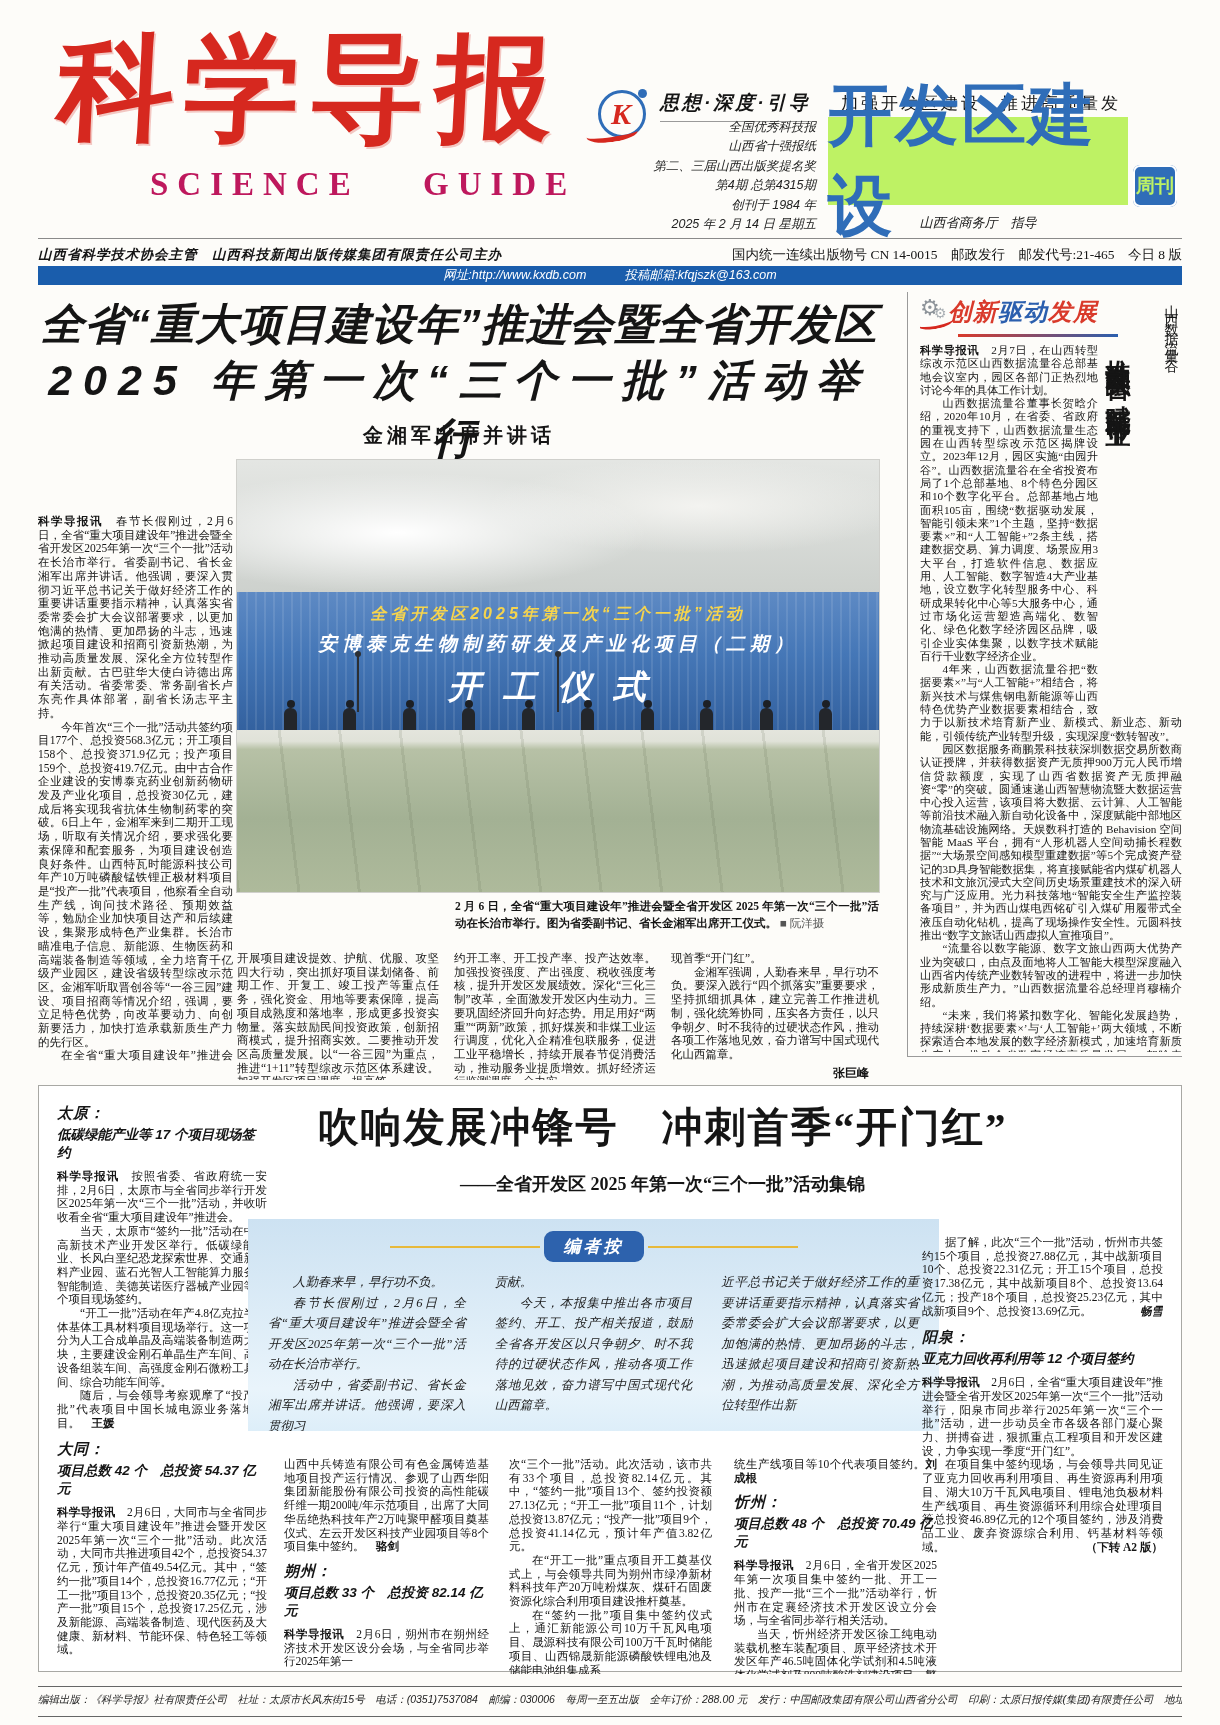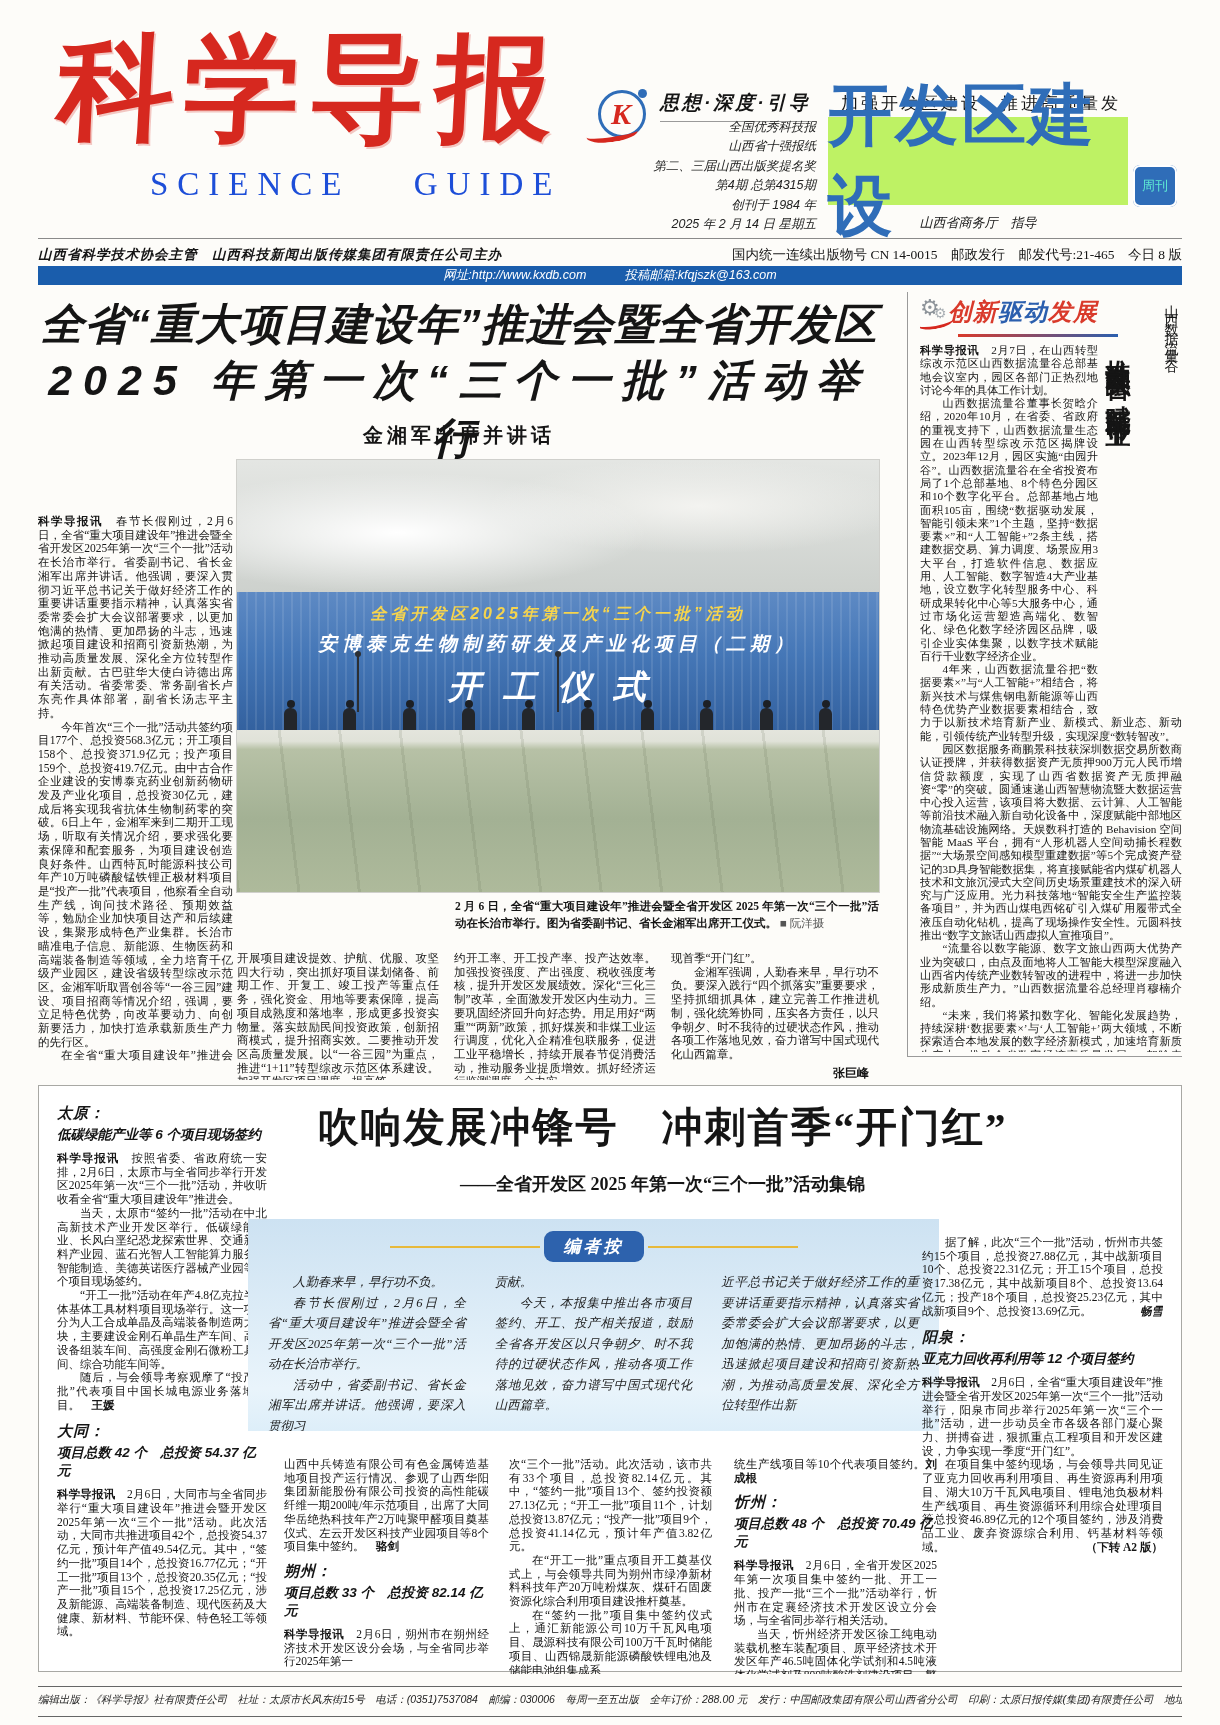--- a/index.html
+++ b/index.html
@@ -7,43 +7,43 @@
   .page { position:relative; width:1220px; height:1725px; margin:0 auto;
           background:#fdfcf9; overflow:hidden; color:#151515; }
   .abs { position:absolute; }
   .sans { font-family:"Liberation Sans","DejaVu Sans",sans-serif;font-style:italic; }
   .vtext { writing-mode:vertical-rl; text-orientation:upright; }
 
   
   .title-cn { left:58px; top:14px; width:540px; font-size:116px; line-height:1.3;
               font-weight:900; color:#d6281f; letter-spacing:10px; z-index:2;
               text-shadow:2px 2px 0 rgba(214,40,31,.25); transform:skewX(-3deg); }
-  .title-en { left:150px; top:166px; font-size:33px; color:#1d4ed8; letter-spacing:9px;
-              word-spacing:46px; z-index:1; font-weight:normal; }
+  .title-en { left:150px; top:166px; font-size:33px; color:#be185d; letter-spacing:9px;
+              word-spacing:46px; z-index:1; font-weight:bold; }
   .brand-logo { left:598px; top:90px; width:48px; height:48px; border:3px solid #2f6db8;
                 border-radius:50%; }
   .brand-logo .k { position:absolute; left:10px; top:4px; font-size:30px; font-weight:900;
                    font-style:italic; color:#d6281f; }
   .brand-logo .dot { position:absolute; right:-4px; top:-4px; width:9px; height:9px;
                      border-radius:50%; background:#2f6db8; }
   .brand-swoosh { left:586px; top:126px; width:52px; height:16px;
                   border-bottom:5px solid #d6281f; border-radius:50%; transform:rotate(-8deg); }
   .slogan { left:660px; top:90px; font-size:19px; font-weight:bold; letter-spacing:3px;
             padding-bottom:5px; border-bottom:1px solid #9a9a9a; }
   .honors { left:606px; top:118px; width:210px; text-align:right; font-size:12.5px;
             line-height:19.4px; color:#222; }
   .section-slogan { left:836px; top:92px; width:290px; text-align:center; font-size:17px;
                     letter-spacing:3px; font-weight:500; }
   .section-box { left:828px; top:117px; width:300px; height:88px; background:#bef264;
                  display:flex; align-items:center; justify-content:center; }
   .section-box span { font-size:64px; font-weight:900; color:#2f6db8; letter-spacing:3px;
                       transform:scaleY(1.05); }
   .weekly-badge { left:1133px; top:165px; width:44px; height:42px; background:#2f6db8;
-                  color:#5eead4; border-radius:7px; display:flex; align-items:center;
-                  justify-content:center; font-size:13px; font-weight:normal;
+                  color:#bef264; border-radius:7px; display:flex; align-items:center;
+                  justify-content:center; font-size:19px; font-weight:bold;
                   box-shadow:0 0 0 2px #fff inset; }
   .guidance { left:828px; top:214px; width:300px; text-align:center; font-size:13px; }
   .mast-rule { left:38px; top:238px; width:1144px; height:1px; background:#8a8a8a; }
   .organizer { left:38px; top:246px; font-size:13.5px; font-weight:bold; letter-spacing:1px; }
   .pubcode { right:38px; top:246px; font-size:13.5px; }
   .blue-bar { left:38px; top:266px; width:1144px; height:19px; background:#1a5dac;
               color:#fff; display:flex; align-items:center; justify-content:center;
               gap:38px; font-size:12.5px; }
   .blue-bar span { cursor:pointer; }
 
@@ -264,21 +264,21 @@
     <p class="body">4年来，山西数据流量谷把“数据要素×”与“人工智能+”相结合，将新兴技术与煤焦钢电新能源等山西特色优势产业数据要素相结合，致力于以新技术培育新产业、新模式、新业态、新动能，引领传统产业转型升级，实现深度“数转智改”。</p>
     <p class="body">园区数据服务商鹏景科技获深圳数据交易所数商认证授牌，并获得数据资产无质押900万元人民币增信贷款额度，实现了山西省数据资产无质押融资“零”的突破。圆通速递山西智慧物流暨大数据运营中心投入运营，该项目将大数据、云计算、人工智能等前沿技术融入新自动化设备中，深度赋能中部地区物流基础设施网络。天娱数科打造的 Behavision 空间智能 MaaS 平台，拥有“人形机器人空间动捕长程数据”“大场景空间感知模型重建数据”等5个完成资产登记的3D具身智能数据集，将直接赋能省内煤矿机器人技术和文旅沉浸式大空间历史场景重建技术的深入研究与广泛应用。光力科技落地“智能安全生产监控装备项目”，并为西山煤电西铭矿引入煤矿用履带式全液压自动化钻机，提高了现场操作安全性。元圆科技推出“数字文旅话山西虚拟人宣推项目”。</p>
     <p class="body">“流量谷以数字能源、数字文旅山西两大优势产业为突破口，由点及面地将人工智能大模型深度融入山西省内传统产业数转智改的进程中，将进一步加快形成新质生产力。”山西数据流量谷总经理肖穆楠介绍。</p>
     <p class="body"><span>“未来，我们将紧扣数字化、智能化发展趋势，持续深耕‘数据要素×’与‘人工智能+’两大领域，不断探索适合本地发展的数字经济新模式，加速培育新质生产力，推动全省数字经济高质量发展。”贺晗表示。</span></p>
   </aside>
 
   <section class="abs bottom-box">
 
     <div class="abs colA">
       <div class="city-head sans">太原：</div>
-      <div class="city-title sans">低碳绿能产业等 6 个项目现场签约</div>
+      <div class="city-title sans">低碳绿能产业等 17 个项目现场签约</div>
       <p class="body noind"><b class="lede">科学导报讯</b><span>　按照省委、省政府统一安排，2月6日，太原市与全省同步举行开发区2025年第一次“三个一批”活动，并收听收看全省“重大项目建设年”推进会。</span></p>
       <p class="body">当天，太原市“签约一批”活动在中北高新技术产业开发区举行。低碳绿能产业、长风白垩纪恐龙探索世界、交通新材料产业园、蓝石光智人工智能算力服务器智能制造、美德英诺医疗器械产业园等12个项目现场签约。</p>
       <p class="body">“开工一批”活动在年产4.8亿克拉半导体基体工具材料项目现场举行。这一项目分为人工合成单晶及高端装备制造两大板块，主要建设金刚石单晶生产车间、高端设备组装车间、高强度金刚石微粉工具车间、综合功能车间等。</p>
       <p class="body"><span>随后，与会领导考察观摩了“投产一批”代表项目中国长城电源业务落地项目。</span>　<b class="inline-byline">王媛</b></p>
       <div style="height:10px"></div>
       <div class="city-head sans">大同：</div>
       <div class="city-title sans">项目总数 42 个　总投资 54.37 亿元</div>
       <p class="body noind"><b class="lede">科学导报讯</b><span>　2月6日，大同市与全省同步举行“重大项目建设年”推进会暨开发区2025年第一次“三个一批”活动。此次活动，大同市共推进项目42个，总投资54.37亿元，预计年产值49.54亿元。其中，“签约一批”项目14个，总投资16.77亿元；“开工一批”项目13个，总投资20.35亿元；“投产一批”项目15个，总投资17.25亿元，涉及新能源、高端装备制造、现代医药及大健康、新材料、节能环保、特色轻工等领域。</span></p>
 
     </div>

